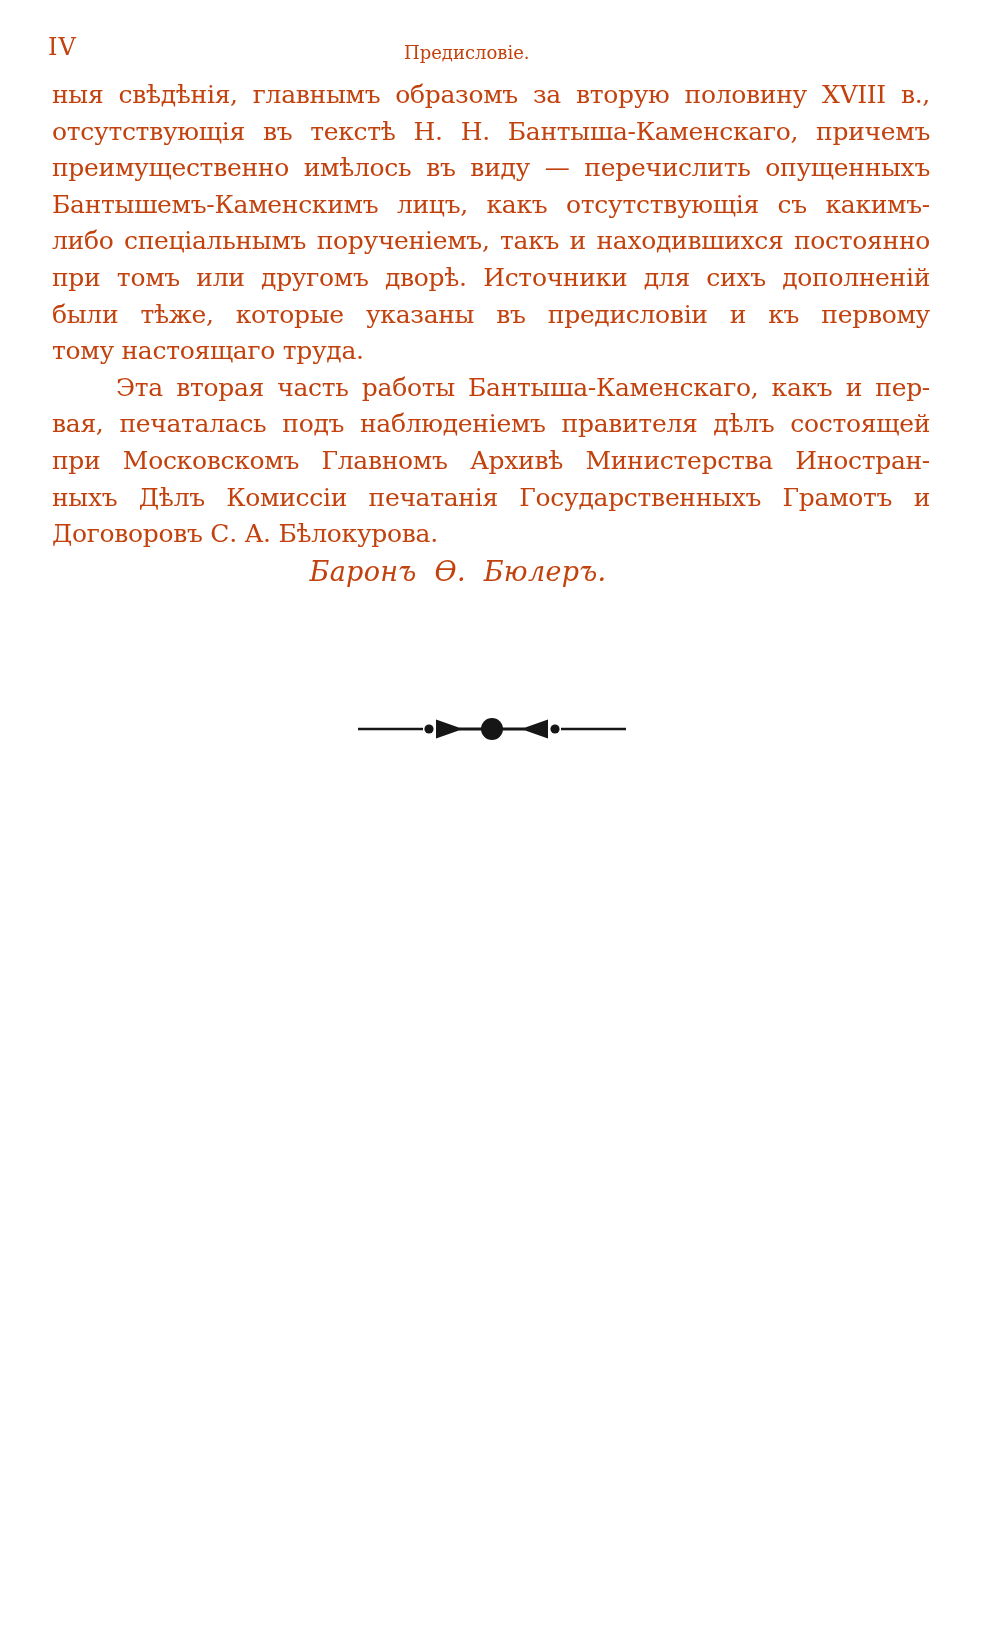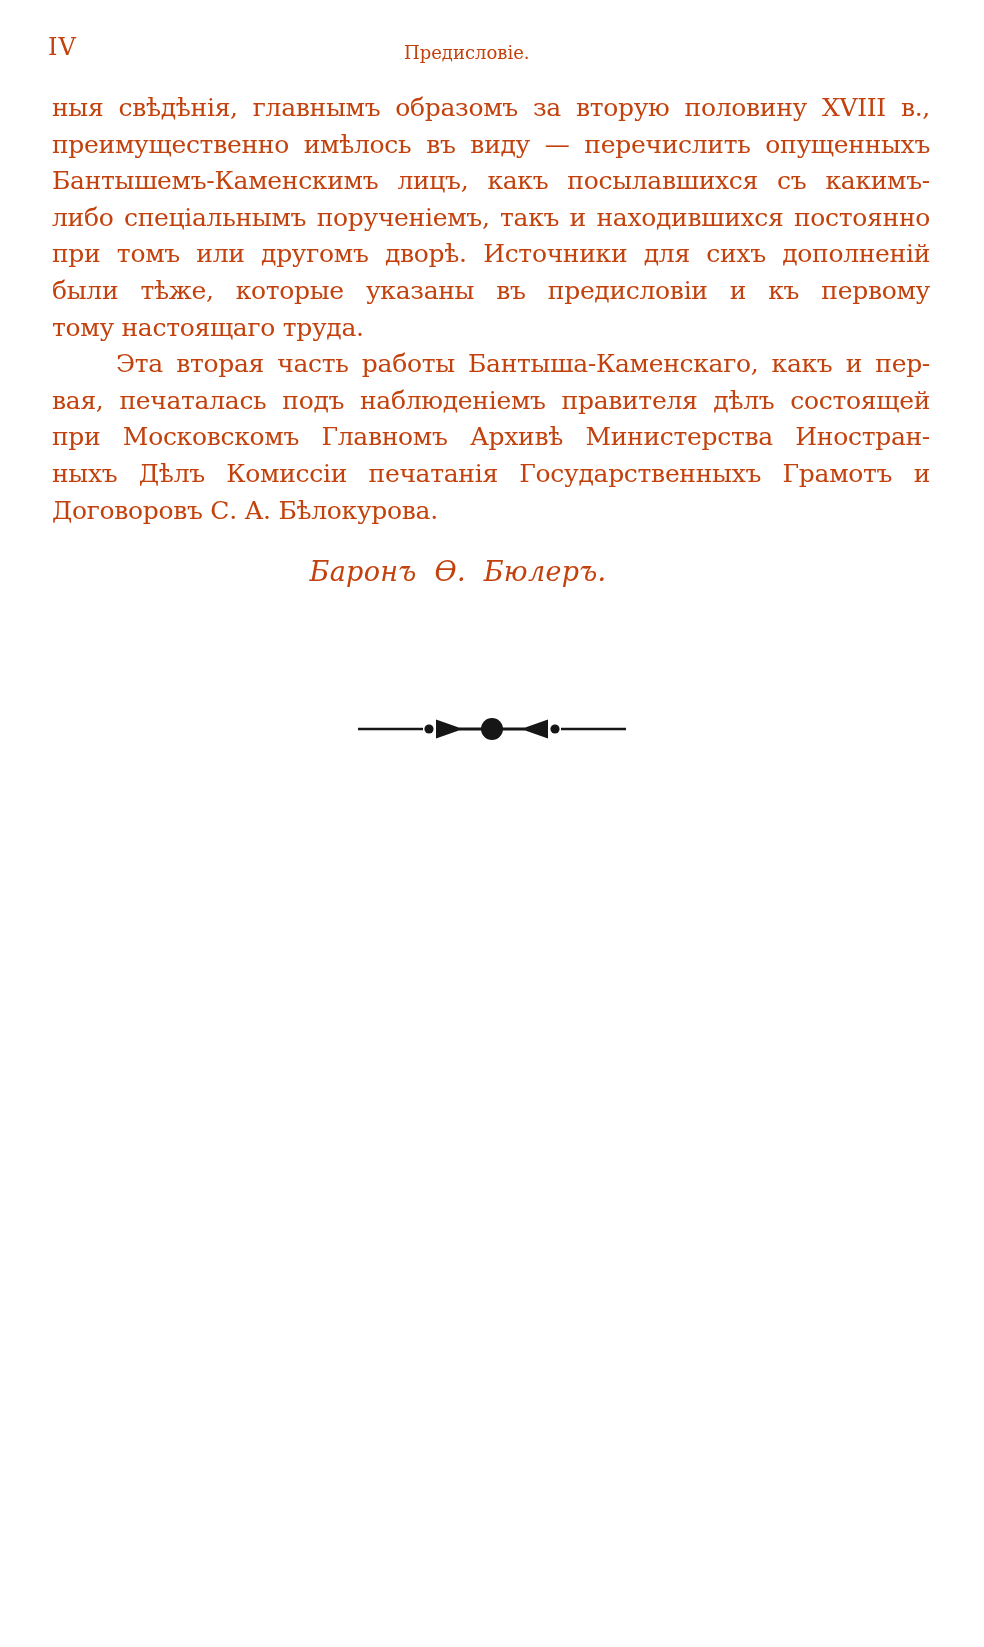--- a/index.html
+++ b/index.html
@@ -30,21 +30,21 @@
     left: 404px;
     top: 42px;
     width: 130px;
     text-align: left;
     font-size: 18px;
     line-height: 22px;
   }
   .body-text {
     position: absolute;
     left: 52px;
-    top: 90px;
+    top: 77px;
     width: 878px;
     font-size: 25px;
     line-height: 36.6px;
     letter-spacing: -0.3px;
   }
   .line {
     height: 36.6px;
     overflow: hidden;
     text-align: justify;
     text-align-last: justify;
@@ -83,22 +83,23 @@
 <body>
 
 <div class="page">
 
   <div class="page-number">IV</div>
 
   <div class="running-title">Предисловіе.</div>
 
   <div class="body-text">
     <div class="line">ныя свѣдѣнія, главнымъ образомъ за вторую половину XVIII в.,</div>
+    <div class="line">отсутствующія въ текстѣ Н. Н. Бантыша-Каменскаго, причемъ</div>
     <div class="line">преимущественно имѣлось въ виду — перечислить опущенныхъ</div>
-    <div class="line">Бантышемъ-Каменскимъ лицъ, какъ посылавшихся съ какимъ-</div>
+    <div class="line">Бантышемъ-Каменскимъ лицъ, какъ отсутствующія съ какимъ-</div>
     <div class="line">либо спеціальнымъ порученіемъ, такъ и находившихся постоянно</div>
     <div class="line">при томъ или другомъ дворѣ. Источники для сихъ дополненій</div>
     <div class="line">были тѣже, которые указаны въ предисловіи и къ первому</div>
     <div class="line end">тому настоящаго труда.</div>
     <div class="line indent">Эта вторая часть работы Бантыша-Каменскаго, какъ и пер-</div>
     <div class="line">вая, печаталась подъ наблюденіемъ правителя дѣлъ состоящей</div>
     <div class="line">при Московскомъ Главномъ Архивѣ Министерства Иностран-</div>
     <div class="line">ныхъ Дѣлъ Комиссіи печатанія Государственныхъ Грамотъ и</div>
     <div class="line end">Договоровъ С. А. Бѣлокурова.</div>
   </div>

